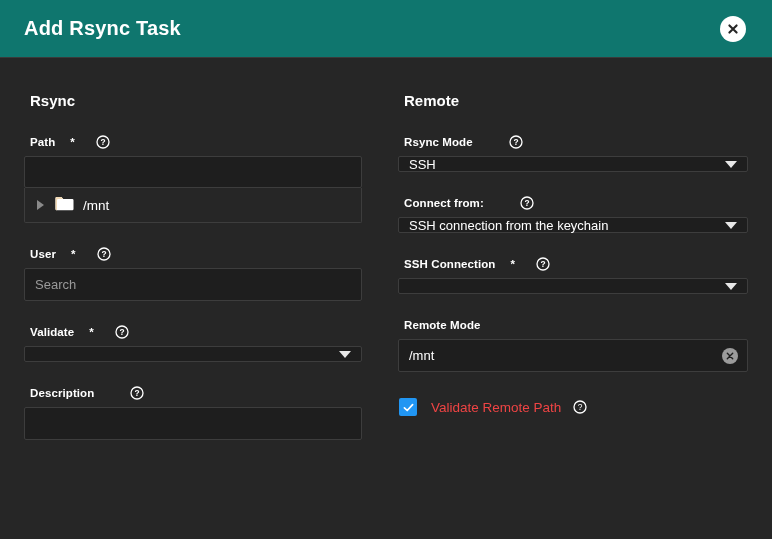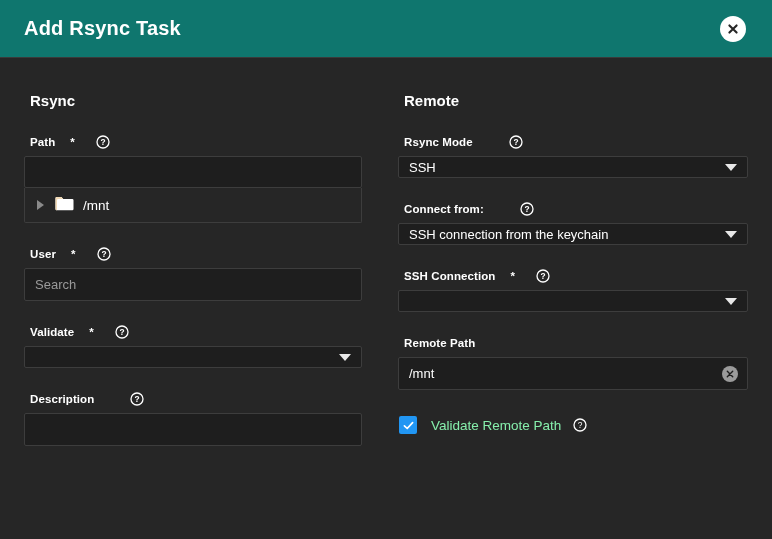--- a/index.html
+++ b/index.html
@@ -111,21 +111,21 @@
     color: #ffffff;
     cursor: text;
   }
   .input-box .value { color: #ffffff; }
   .input-box .placeholder { color: #9a9a9a; }
 
   .input-box.tall { height: 33px; }
 
   .select-box {
     position: relative;
-    height: 22px;
+    height: 16px;
     background: #1e1e1e;
     border: 1px solid #3d3d3d;
     border-radius: 2px;
     display: flex;
     align-items: center;
     padding: 0 30px 0 10px;
     font-size: 13px;
     color: #ffffff;
     cursor: pointer;
   }
@@ -190,21 +190,21 @@
     border-radius: 2px;
     display: flex;
     align-items: center;
     justify-content: center;
     cursor: pointer;
     flex: 0 0 auto;
   }
   .checkbox svg { display: block; }
   .checkbox-label {
     font-size: 13.5px;
-    color: #86efac;
+    color: #ef4444;
     margin-left: 14px;
   }
   .checkbox-row .help-icon { margin-left: 12px; }
 
   .spacer-sm { height: 6px; }
 </style>
 </head>
 <body>
 
 <div id="dialog">
@@ -364,21 +364,21 @@
         <div class="select-box">
           <span></span>
           <span class="select-arrow"></span>
         </div>
       </div>
 
       <div class="spacer-sm"></div>
 
       <div class="field">
         <div class="field-label">
-          <span>Remote Path</span>
+          <span>Remote Mode</span>
           <span class="req-star"></span>
         </div>
         <div class="input-box tall">
           <span class="value">/mnt</span>
           <span class="clear-icon">
             <svg width="16" height="16" viewBox="0 0 16 16">
               <circle cx="8" cy="8" r="8" fill="#9b9b9b"></circle>
               <path d="M5.3 5.3 L10.7 10.7 M10.7 5.3 L5.3 10.7" stroke="#1e1e1e" stroke-width="1.4" stroke-linecap="round"></path>
             </svg>
           </span>

